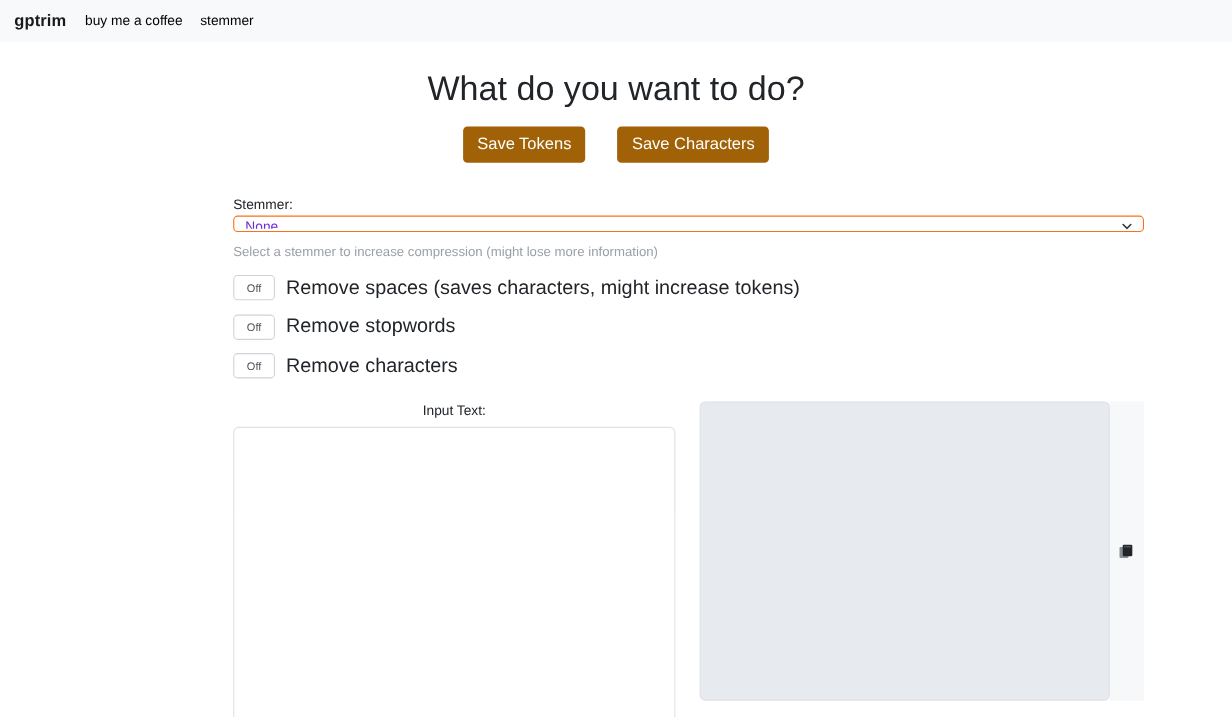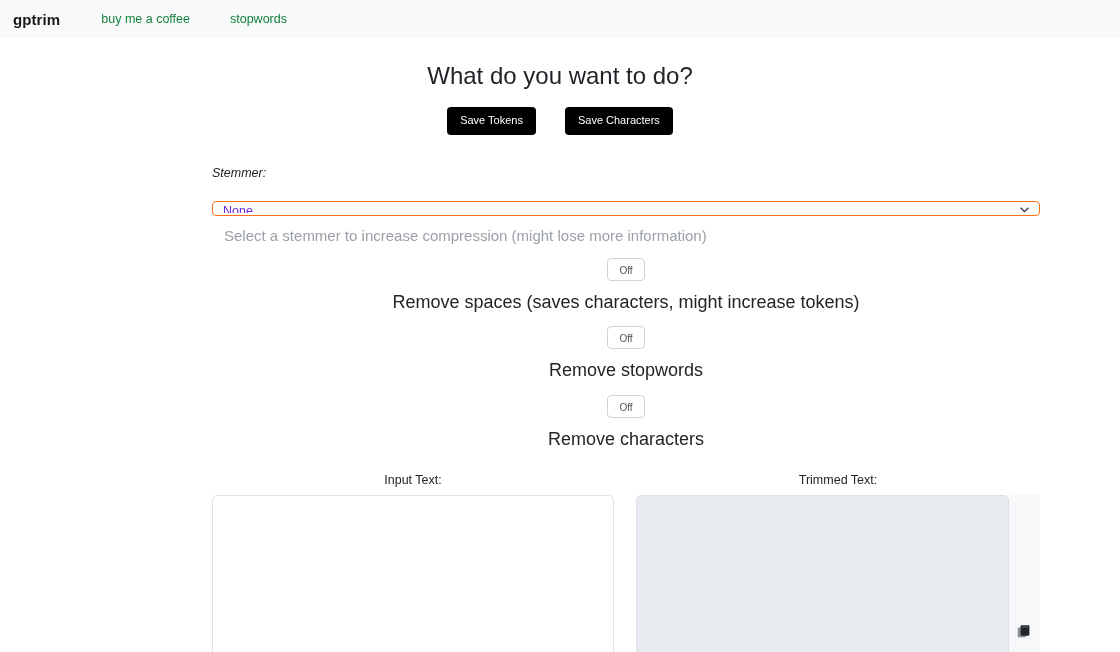--- a/index.html
+++ b/index.html
@@ -28,71 +28,69 @@
     font-size: 15px;
     font-weight: bold;
     color: #1a1a1a;
     letter-spacing: 0.1px;
     margin-right: 17px;
     text-decoration: none;
     line-height: 1;
   }
   .nav-link {
     font-size: 12.5px;
-    color: #15803d;
+    color: #000000;
     text-decoration: none;
     margin-right: 16px;
     line-height: 1;
-    margin-left: 24px;
   }
 
   
   .heading {
     text-align: center;
-    font-size: 24px;
+    font-size: 31px;
     font-weight: normal;
     color: #212529;
     margin: 0;
     padding-top: 24px;
     line-height: 1.2;
   }
 
   .btn-row {
     display: flex;
     justify-content: center;
     gap: 29px;
     margin-top: 16px;
   }
   .btn-primary {
-    background: #000000;
+    background: #a16207;
     color: #ffffff;
     border: none;
     border-radius: 4px;
-    font-size: 11px;
+    font-size: 15px;
     font-family: "Liberation Sans", sans-serif;
     padding: 7px 13px 8px 13px;
     line-height: 1.2;
     cursor: pointer;
   }
 
   
   .container {
     width: 828px;
     margin: 0 auto;
     margin-left: 212px;
     padding-top: 30px;
   }
 
   .field-label {
     font-size: 12.5px;
     color: #212529;
-    margin-bottom: 20px;
-    display: block;
-    line-height: 1.3;
-    font-style: italic;
+    margin-bottom: 2px;
+    display: block;
+    line-height: 1.3;
   }
 
   .select-wrap { position: relative; }
   select.form-select {
     width: 828px;
     height: 15px;
     font-size: 12.5px;
     font-family: "Liberation Sans", sans-serif;
     color: #6d28d9;
     background: #ffffff;
@@ -113,35 +111,33 @@
     pointer-events: none;
     width: 9px;
     height: 6px;
     color: #343a40;
     display: flex;
     align-items: center;
     justify-content: center;
   }
 
   .help-text {
-    font-size: 15px;
+    font-size: 12px;
     color: #9aa0a6;
     margin-top: 7px;
     line-height: 1.3;
     display: block;
-    margin-left: 12px;
   }
 
   
   .toggle-row {
     display: flex;
     align-items: center;
     margin-top: 12px;
     gap: 10px;
-    flex-direction: column;
   }
   .toggle-box {
     width: 38px;
     height: 23px;
     border: 1px solid #ced4da;
     border-radius: 4px;
     background: #ffffff;
     display: flex;
     align-items: center;
     justify-content: center;
@@ -220,21 +216,21 @@
     display: block;
     color: #212529;
   }
 </style>
 </head>
 <body>
 
 <div class="navbar">
   <a class="brand" href="#">gptrim</a>
   <a class="nav-link" href="#">buy me a coffee</a>
-  <a class="nav-link" href="#">stopwords</a>
+  <a class="nav-link" href="#">stemmer</a>
 </div>
 
 <h1 class="heading">What do you want to do?</h1>
 
 <div class="btn-row">
   <button class="btn-primary">Save Tokens</button>
   <button class="btn-primary">Save Characters</button>
 </div>
 
 <div class="container">
@@ -270,21 +266,20 @@
   </div>
 
   <div class="text-row">
 
     <div class="col-left">
       <label class="ta-label">Input Text:</label>
       <textarea class="input-area" placeholder="" style=""></textarea>
     </div>
 
     <div class="col-right">
-      <label class="ta-label">Trimmed Text:</label>
       <div class="output-wrap">
         <textarea class="output-area" readonly="" placeholder="" style=""></textarea>
         <div class="copy-col">
           <span class="copy-icon">
             <svg viewBox="0 0 16 16" width="15" height="15" aria-hidden="true">
               <rect x="0.8" y="3.6" width="8.6" height="10.6" rx="1" fill="#868e96"></rect>
               <rect x="3.9" y="1.2" width="9.3" height="11.3" rx="1.2" fill="#212529"></rect>
               <rect x="5.3" y="2.4" width="6.6" height="1.6" fill="#495057"></rect>
             </svg>
           </span>

